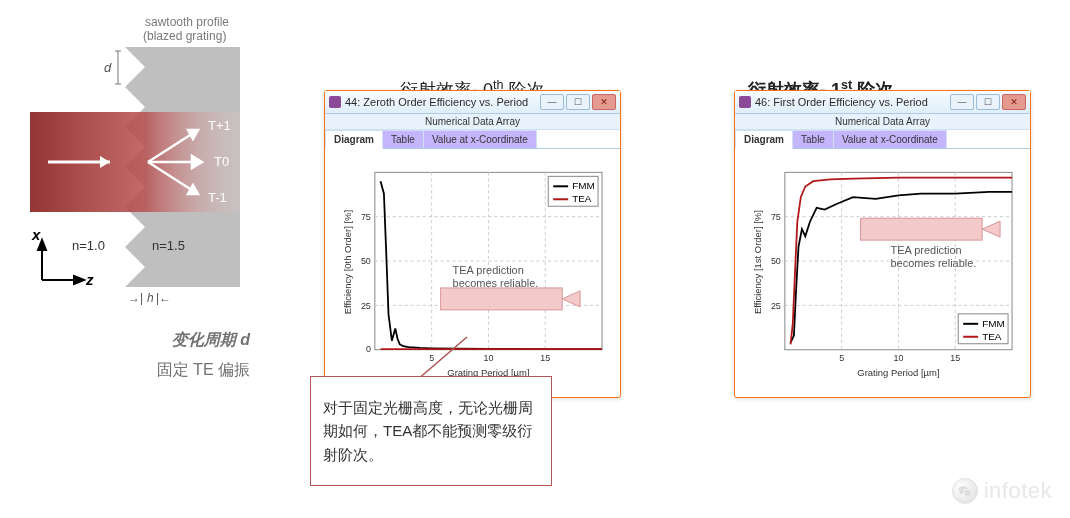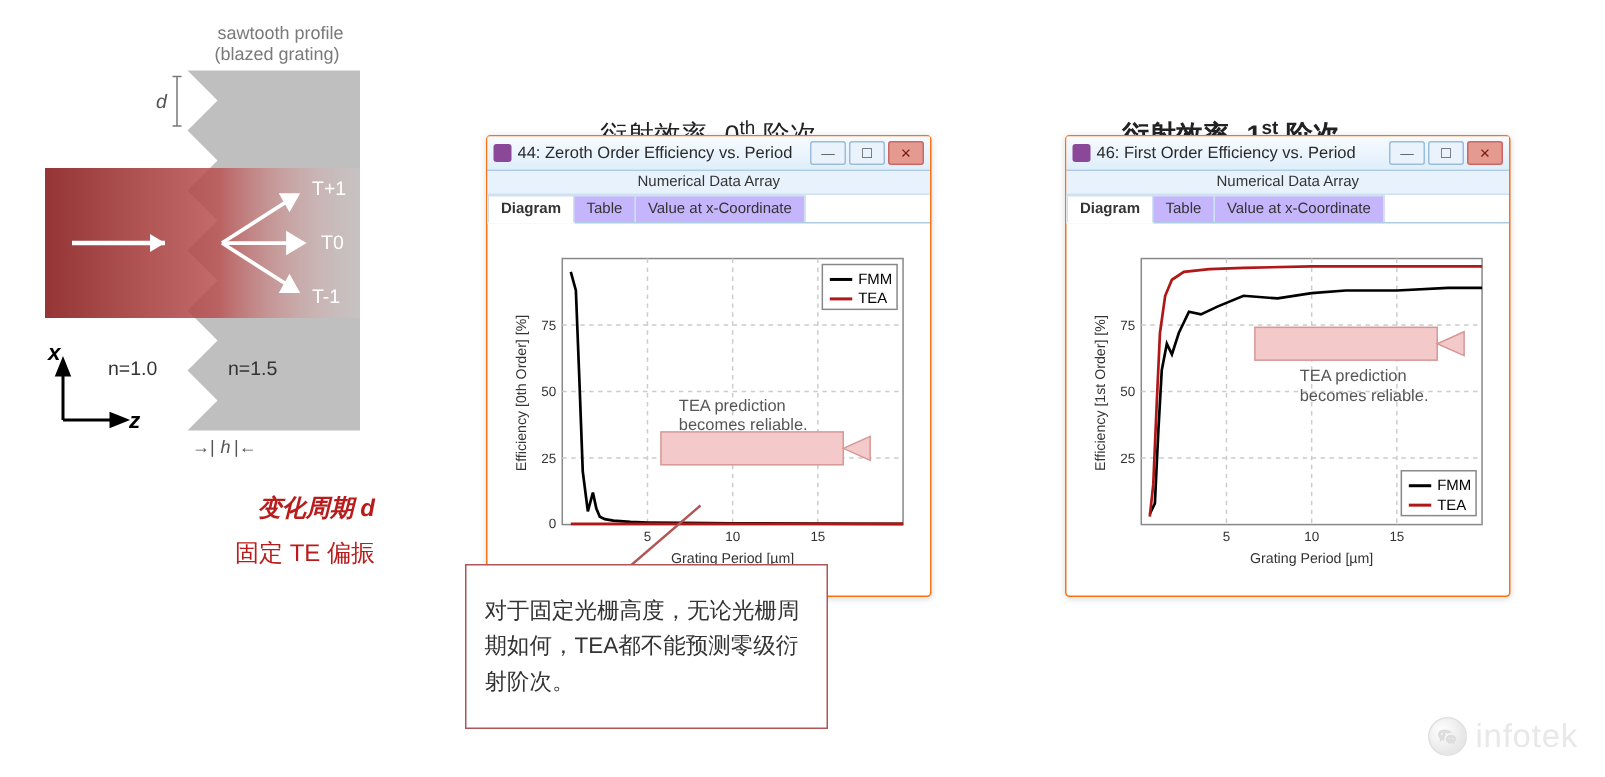--- a/index.html
+++ b/index.html
@@ -18,41 +18,41 @@
     top: 12px;
     width: 250px;
   }
   .grating-svg { display:block }
   .diagram-text {
     text-align: right;
     margin-top: 18px;
     padding-right: 30px;
     font-size: 16px;
     line-height: 1.9;
-    color:#b91c1c;
+    color:#737373;
   }
   .diagram-text .bold { font-weight:700; font-style: italic; }
   .sup { font-size:0.7em; vertical-align: super; }
 
   .fig-title {
     font-size: 18px;
     color:#222;
     margin-top:20px;
   }
 
   .window {
     position:absolute;
     width: 295px;
     background:#fff;
     border:1px solid #f97316;
     border-radius:3px;
     box-shadow:0 1px 4px rgba(0,0,0,.15);
   }
   .window.left { left: 324px; top: 90px; }
-  .window.right { left: 710px; top: 90px; }
+  .window.right { left: 734px; top: 90px; }
   .win-title-row {
     display:flex; align-items:center;
     background:linear-gradient(#f7fbff,#dfeefb);
     border-bottom:1px solid #aecbe4;
     height:22px; padding:0 4px;
     font-size:11px; color:#2a2a2a;
   }
   .win-title-row .icon { width:12px;height:12px;margin-right:4px;background:#8b4898;border-radius:2px;}
   .win-title-row .title{flex:1;white-space:nowrap;overflow:hidden;text-overflow:ellipsis;}
   .win-btns { display:flex; gap:2px;}

